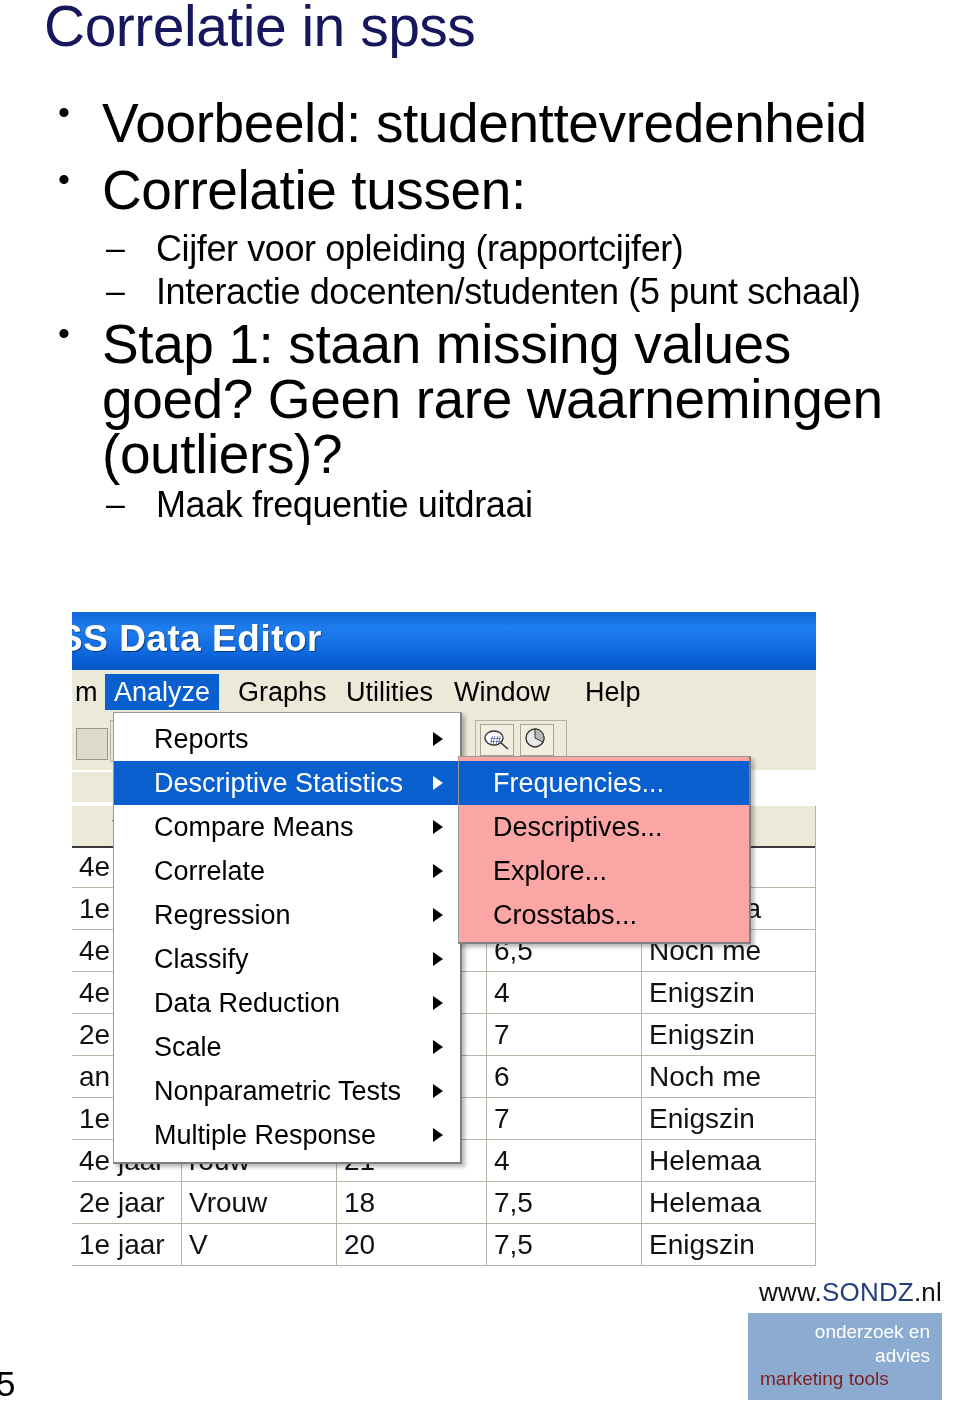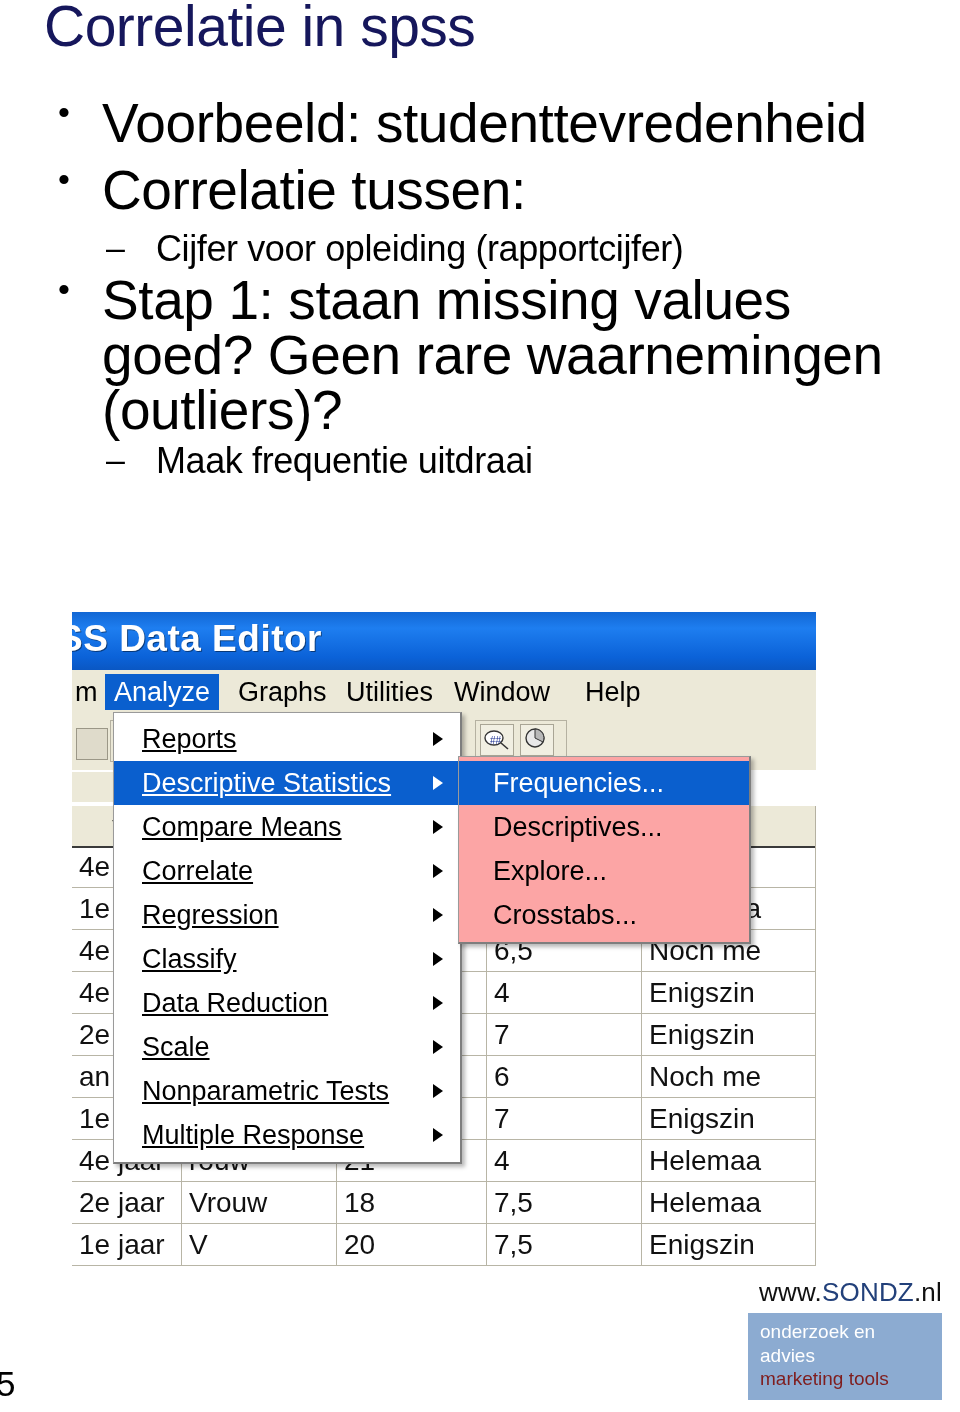--- a/index.html
+++ b/index.html
@@ -252,23 +252,22 @@
     border-bottom: 2px solid #7e7e7e;
     box-shadow: 3px 3px 4px rgba(0,0,0,0.28);
     padding: 4px 0 5px 0;
   }
   .mi {
     position: relative;
     height: 44px;
     line-height: 44px;
     font-size: 27px;
     color: #000000;
-    padding-left: 28px;
-    white-space: nowrap;
-    text-decoration: underline;
+    padding-left: 40px;
+    white-space: nowrap;
   }
   .mi.sel {
     background: #0a5fce;
     color: #ffffff;
   }
   .mi .arrow {
     position: absolute;
     right: 17px;
     top: 50%;
     transform: translateY(-50%);
@@ -332,20 +331,21 @@
     background: #8cabd1;
     padding: 7px 12px 9px 12px;
     width: 194px;
     box-sizing: border-box;
     margin-left: 28px;
   }
   .brand-l1 {
     font-size: 19px;
     color: #ffffff;
     line-height: 1.25;
+    text-align: right;
   }
   .brand-l2 {
     font-size: 19px;
     color: #7f1d1d;
     line-height: 1.25;
   }
 </style>
 </head>
 <body>
 
@@ -358,20 +358,23 @@
   </div>
 
   <div class="b1">
     <span>Correlatie tussen:</span>
   </div>
 
   <div class="b2">
     <span>Cijfer voor opleiding </span><span class="small-paren">(rapportcijfer)</span>
   </div>
 
+  <div class="b2">
+    <span>Interactie docenten/studenten </span><span class="small-paren">(5 punt schaal)</span>
+  </div>
 
   <div class="b1 b1-multi">
     <span>Stap 1: staan missing values goed? Geen rare waarnemingen (outliers)?</span>
   </div>
 
   <div class="b2">
     <span>Maak frequentie uitdraai</span>
   </div>
 
 </div>

